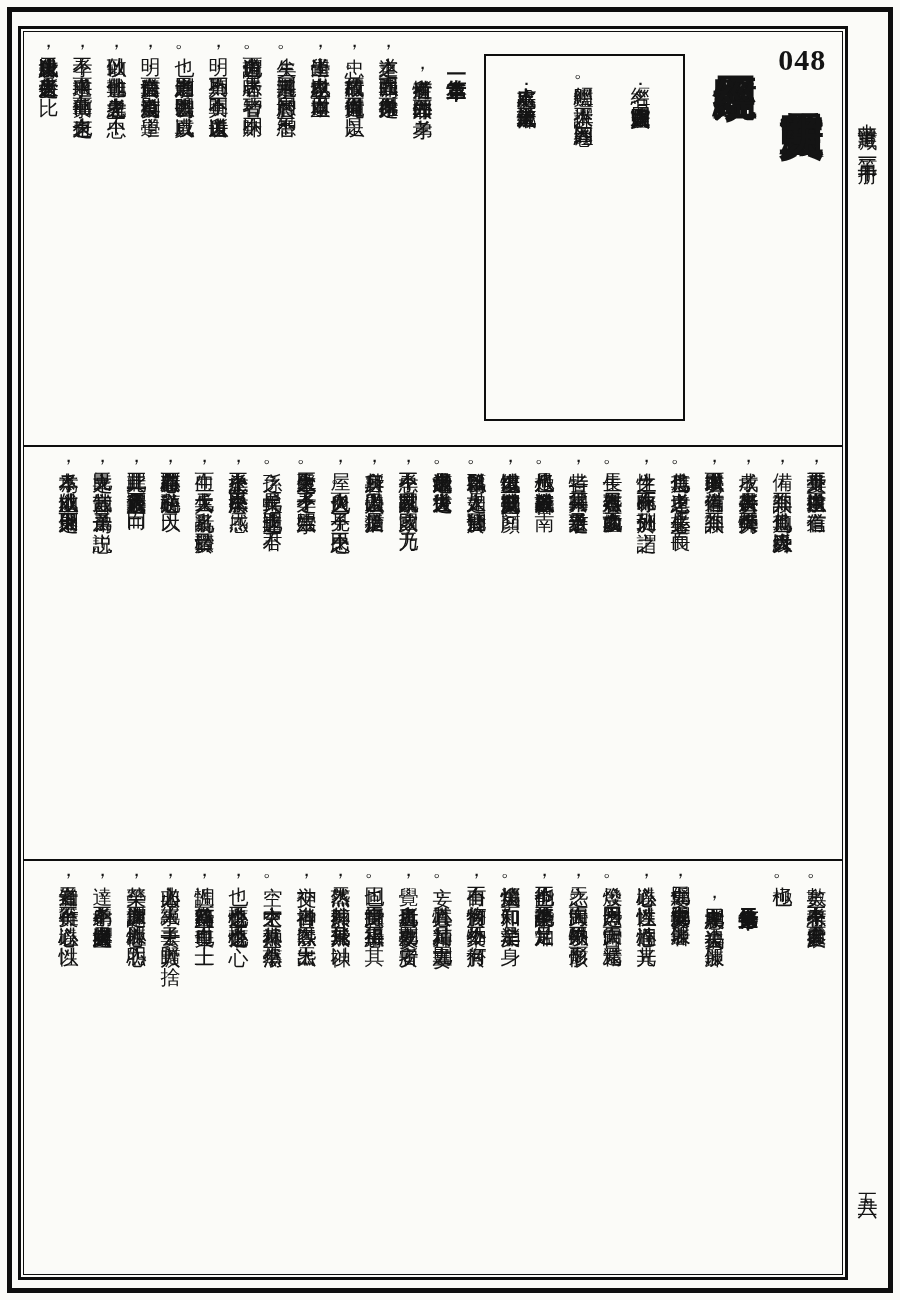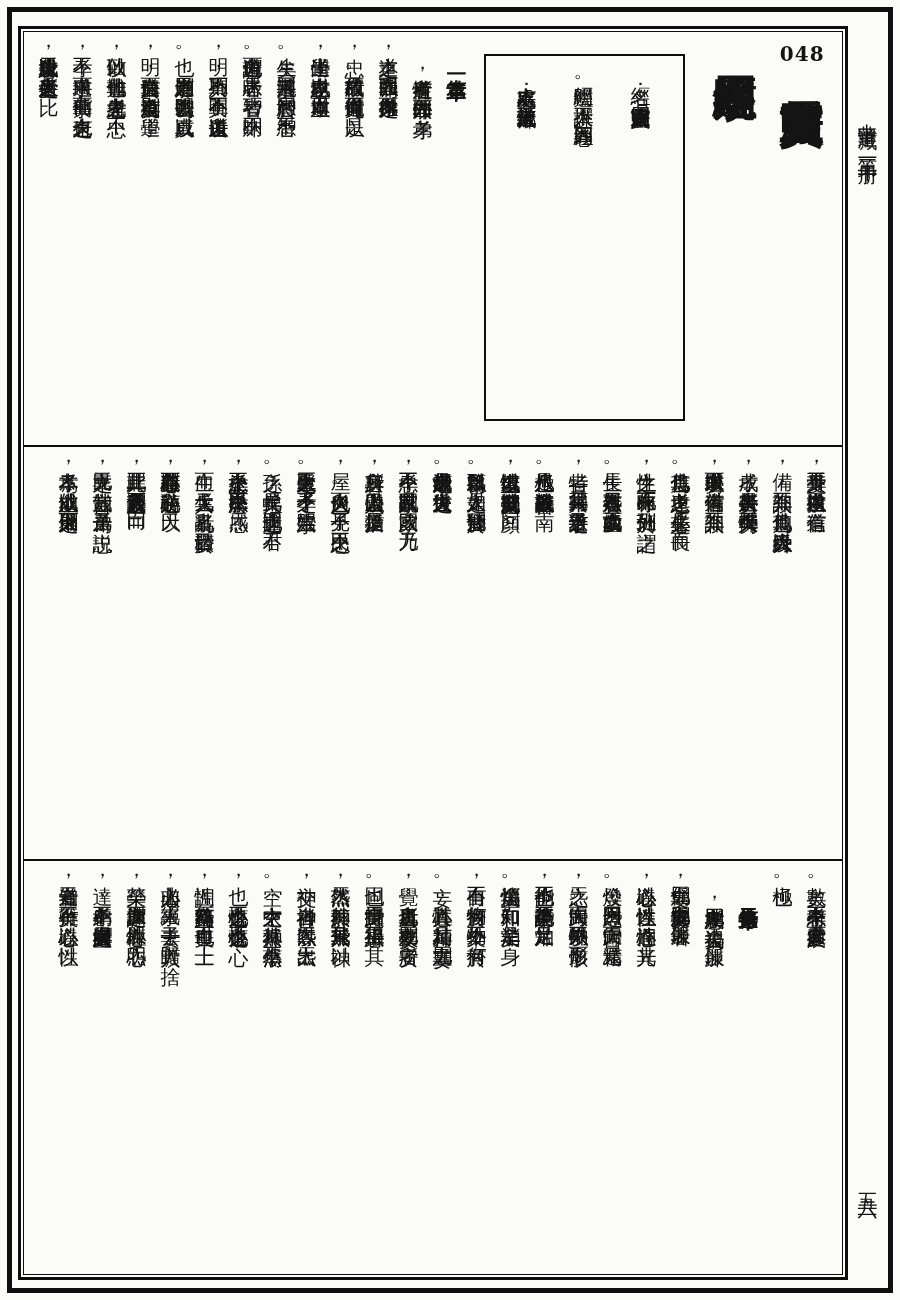--- a/index.html
+++ b/index.html
@@ -52,21 +52,21 @@
     writing-mode:vertical-rl; text-orientation:upright;
   }
   .col { line-height:34px; font-size:20px; white-space:nowrap; }
   .col.heading { font-weight:bold; padding-inline-start:22px; }
   .col.para { padding-inline-start:22px; }
   
   .title-block {
     width:64px; display:flex; flex-direction:column; align-items:center;
     margin-left:4px;
   }
-  .scan-num { font-size:20px; font-weight:bold; letter-spacing:1px; line-height:1.2; }
+  .scan-num { font-size:30px; font-weight:bold; letter-spacing:1px; line-height:1.2;font-family:Liberation Serif, serif; }
   .title-vert {
     writing-mode:vertical-rl; text-orientation:upright;
     font-size:44px; font-weight:bold; line-height:62px; white-space:nowrap;
   }
   .title-col2 {
     width:64px; margin-left:2px;
     writing-mode:vertical-rl; text-orientation:upright;
     font-size:44px; font-weight:bold; line-height:62px; white-space:nowrap;
   }
   

